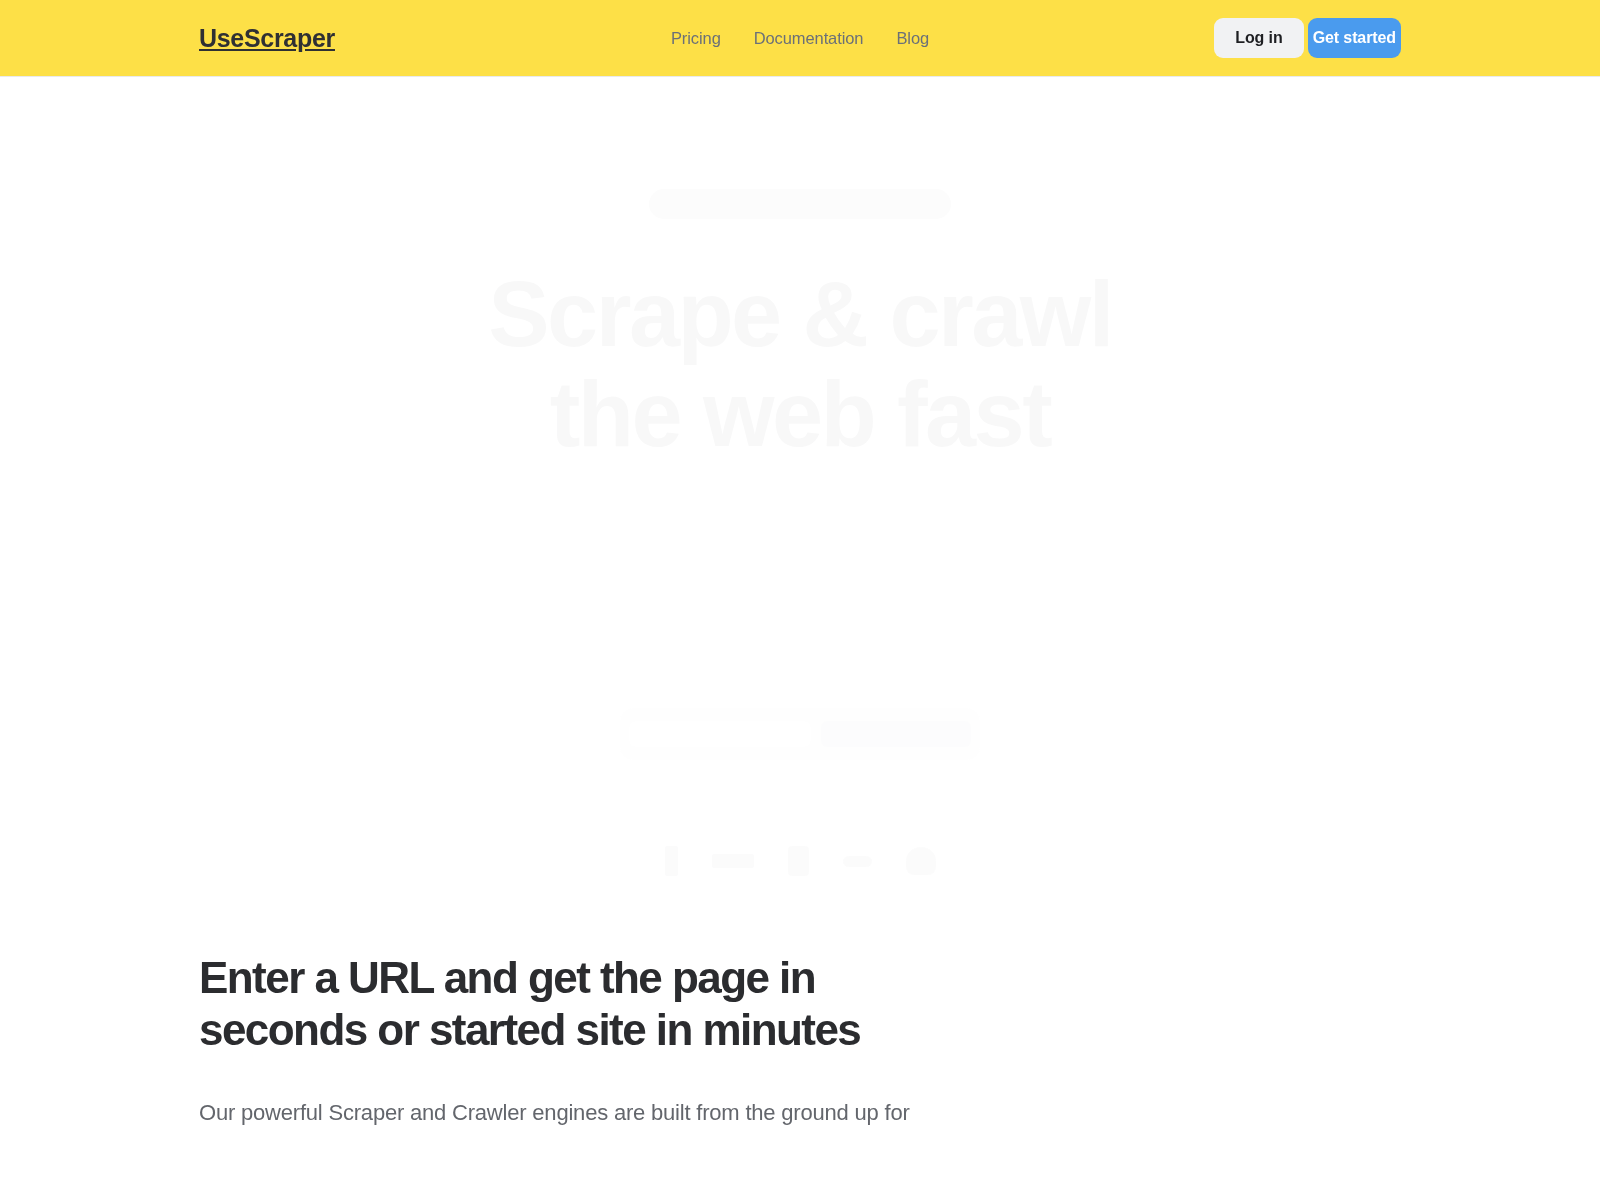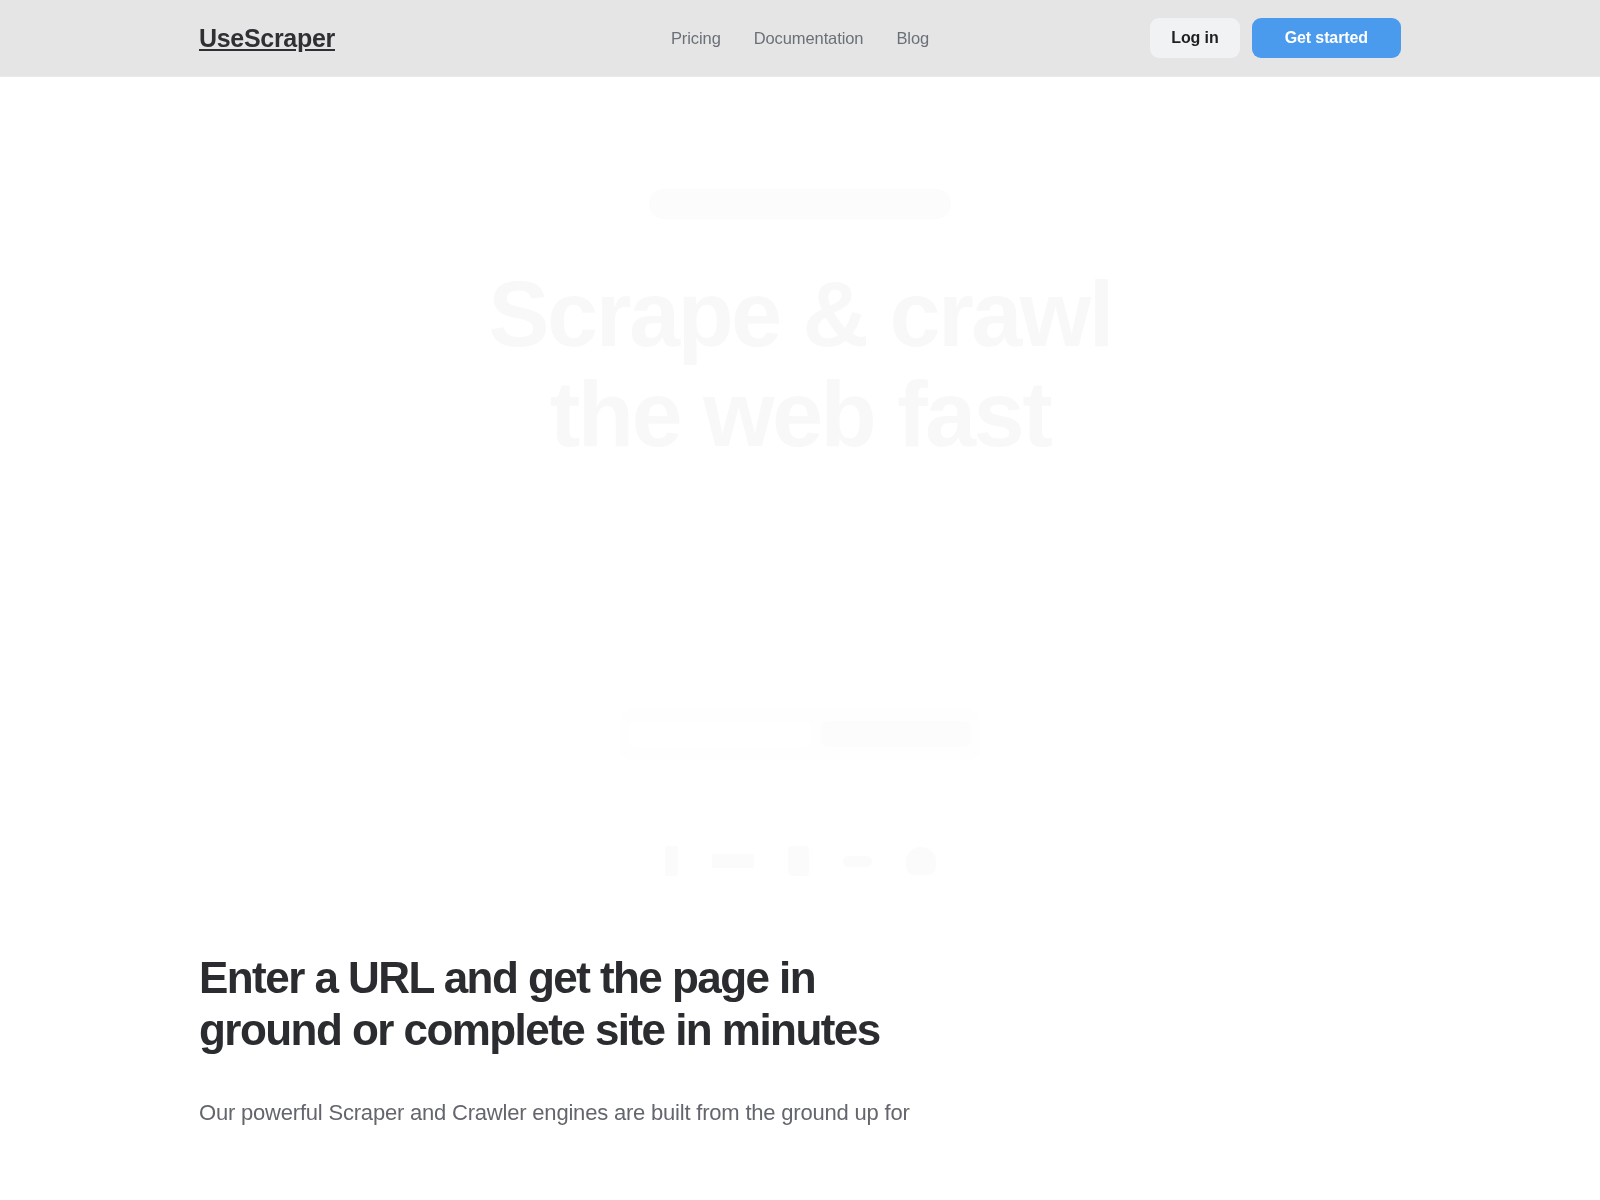--- a/index.html
+++ b/index.html
@@ -9,21 +9,21 @@
     overflow: hidden;
     background: #ffffff;
     font-family: "Liberation Sans", sans-serif;
     -webkit-font-smoothing: antialiased;
   }
 
   
   .site-header {
     position: relative;
     height: 77px;
-    background: #e5e5e5;
+    background: #fde047;
     border-bottom: 1px solid #e9eaec;
     display: flex;
     align-items: center;
     padding: 0 199px 0 199px;
   }
   .brand {
     font-size: 25px;
     font-weight: 700;
     letter-spacing: -0.3px;
     color: #2f3033;
@@ -45,21 +45,21 @@
     font-weight: 500;
     color: #6b7078;
     text-decoration: none;
     letter-spacing: -0.1px;
     white-space: nowrap;
   }
   .header-actions {
     margin-left: auto;
     display: flex;
     align-items: center;
-    gap: 12px;
+    gap: 4px;
     position: relative;
     z-index: 2;
   }
   .btn {
     border: none;
     cursor: pointer;
     font-family: inherit;
     font-size: 16px;
     font-weight: 600;
     letter-spacing: -0.1px;
@@ -67,21 +67,21 @@
     white-space: nowrap;
   }
   .btn-login {
     background: #f1f2f3;
     color: #1e1f22;
     padding: 11px 21px;
   }
   .btn-getstarted {
     background: #4a9bee;
     color: #ffffff;
-    padding: 11px 33px;
+    padding: 11px 5px;
   }
 
   
   .hero {
     position: relative;
     height: 845px;
     display: flex;
     flex-direction: column;
     align-items: center;
     padding-top: 112px;
@@ -232,21 +232,21 @@
     <span class="hero-logo l5"></span>
   </div>
 
 </section>
 
 <section class="feature">
 
 
   <h2 class="feature-title">
     <span>Enter a URL and get the page in</span><br>
-    <span>ground or complete site in minutes</span>
+    <span>seconds or started site in minutes</span>
   </h2>
 
   <p class="feature-body">
     <span>Our powerful Scraper and Crawler engines are built from the ground up for</span>
     
   </p>
 
 </section>
 
 </body></html>

